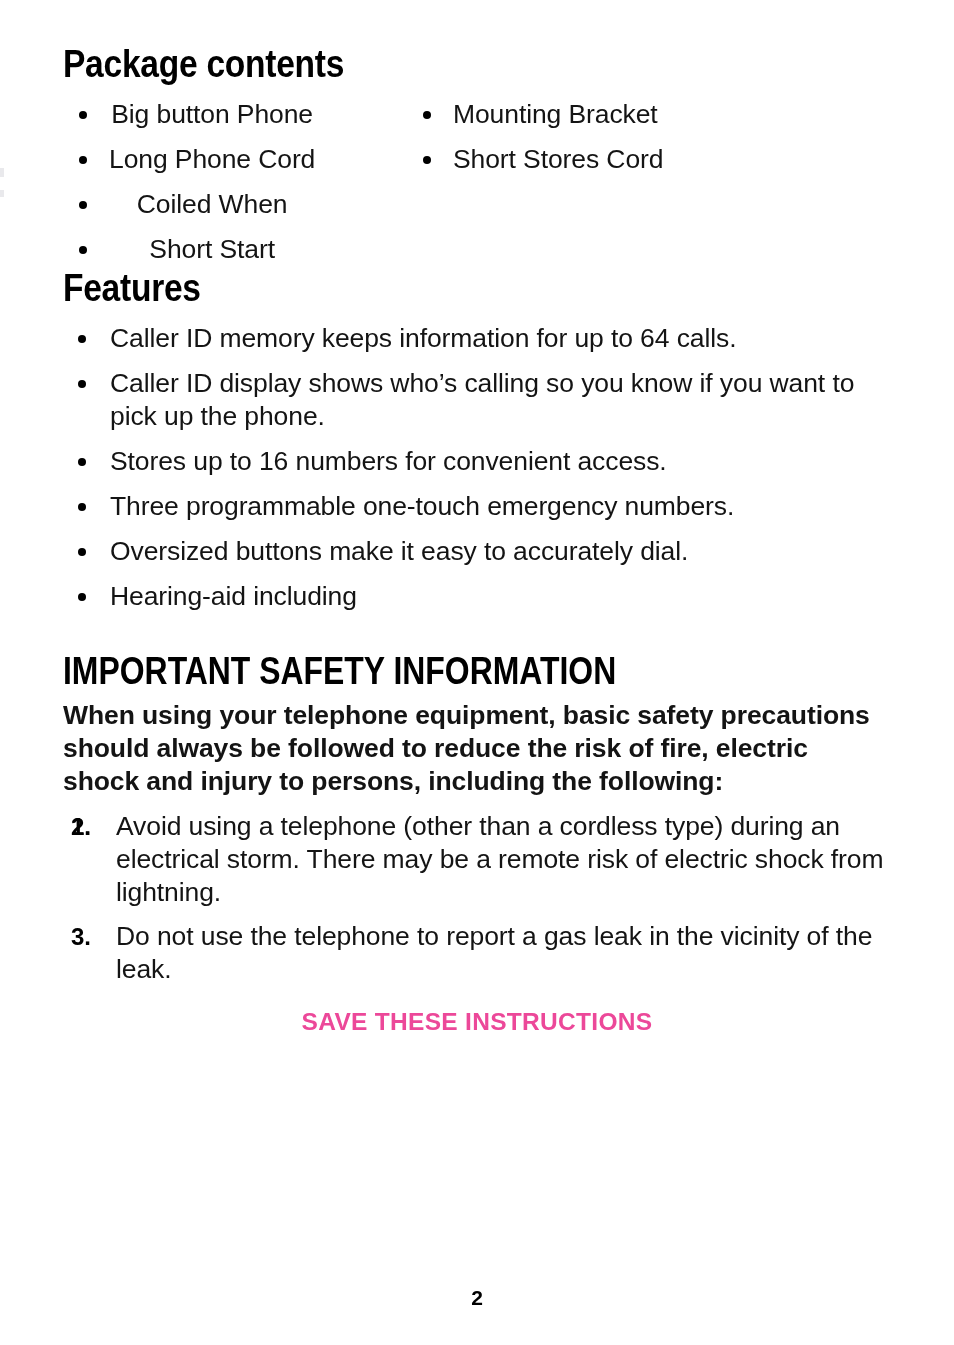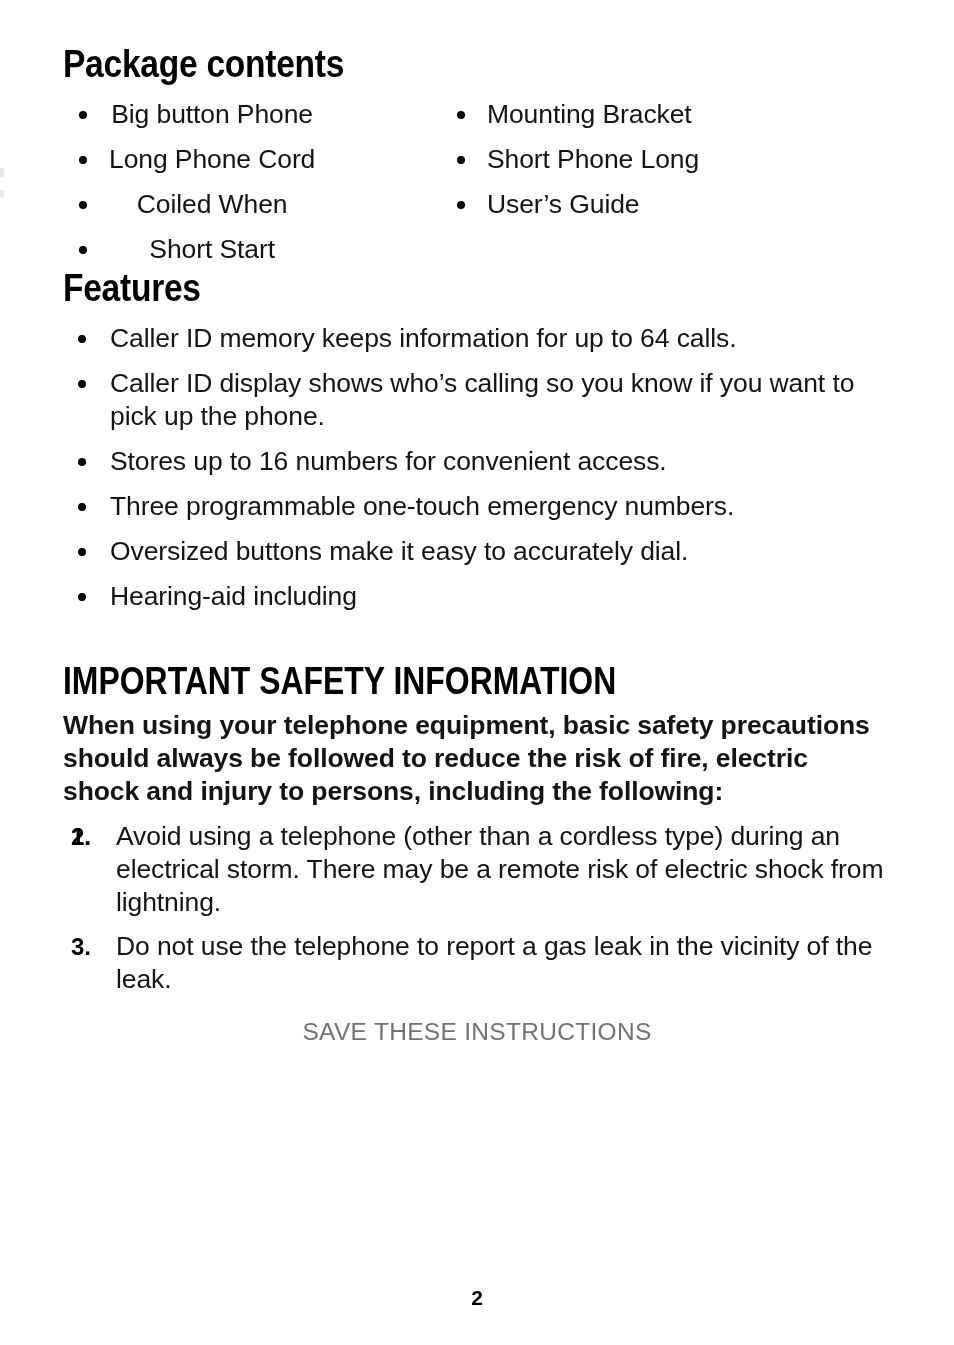--- a/index.html
+++ b/index.html
@@ -75,21 +75,21 @@
   .pkg-wrap {
     position: relative;
     margin-top: 12px;
     height: 168px;
   }
   .pkg-col {
     position: absolute;
     top: 0;
   }
   .pkg-col.left  { left: 14px; text-align: center; }
-  .pkg-col.right { left: 392px; }
+  .pkg-col.right { left: 358px; }
 
   ul.bullets {
     list-style: none;
     margin: 0;
     padding: 0;
   }
   ul.bullets > li {
     position: relative;
     padding-left: 32px;
     margin: 0 0 12px 0;
@@ -110,21 +110,21 @@
     padding-left: 47px;
     margin-bottom: 12px;
     max-width: 790px;
   }
   ul.bullets.features > li .dot {
     left: 15px;
     top: 13px;
   }
 
   
-  .safety-wrap { margin-top: 46px; }
+  .safety-wrap { margin-top: 36px; }
   p.intro {
     margin: 6px 0 0 0;
     max-width: 828px;
     font-weight: bold;
   }
 
   ol.numbered {
     list-style: none;
     margin: 12px 0 0 0;
     padding: 0;
@@ -144,24 +144,24 @@
     font-size: 24px;
     line-height: 33px;
     color: #000000;
   }
 
   
   .save-line {
     margin-top: 22px;
     text-align: center;
     font-family: "Liberation Sans", sans-serif;
-    font-weight: 400;
+    font-weight: 700;
     font-size: 24.5px;
     letter-spacing: 0.3px;
-    color: #737373;
+    color: #ec4899;
   }
 
   .page-number {
     position: absolute;
     left: 0;
     top: 1286px;
     width: 954px;
     text-align: center;
     font-family: "Liberation Sans", sans-serif;
     font-weight: 700;
@@ -205,25 +205,21 @@
       </div>
 
       <div class="pkg-col right">
         <ul class="bullets body-text">
           <li>
             <span class="dot"></span>
             <span>Mounting Bracket</span>
           </li>
           <li>
             <span class="dot"></span>
-            <span>Short Phone Long</span>
-          </li>
-          <li>
-            <span class="dot"></span>
-            <span>User’s Guide</span>
+            <span>Short Stores Cord</span>
           </li>
         </ul>
       </div>
 
     </div>
 
     <h1 class="section-heading">Features</h1>
 
     <div class="features-wrap">
       <ul class="bullets features body-text">

